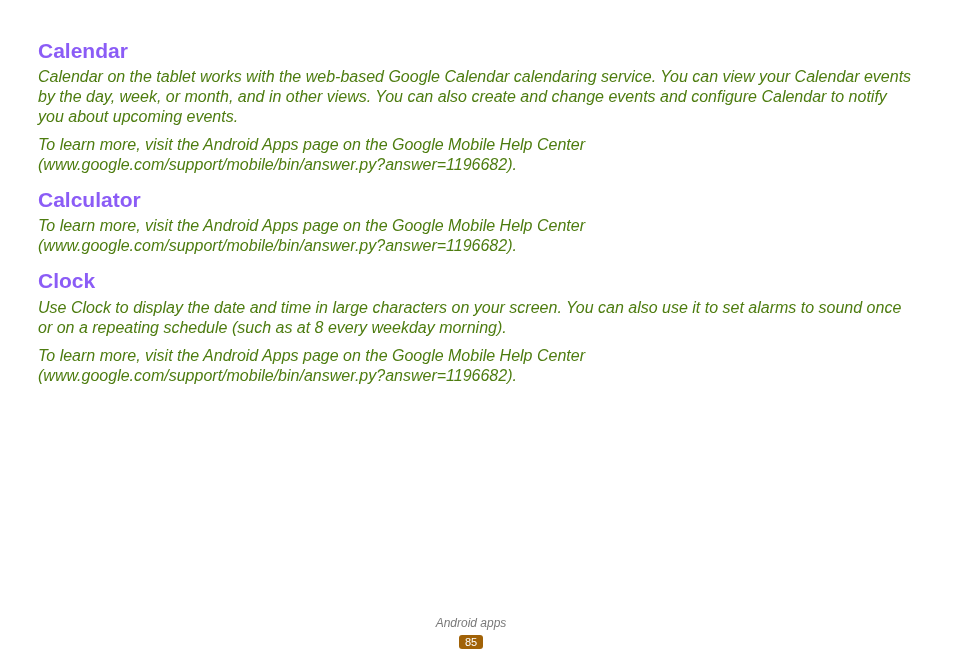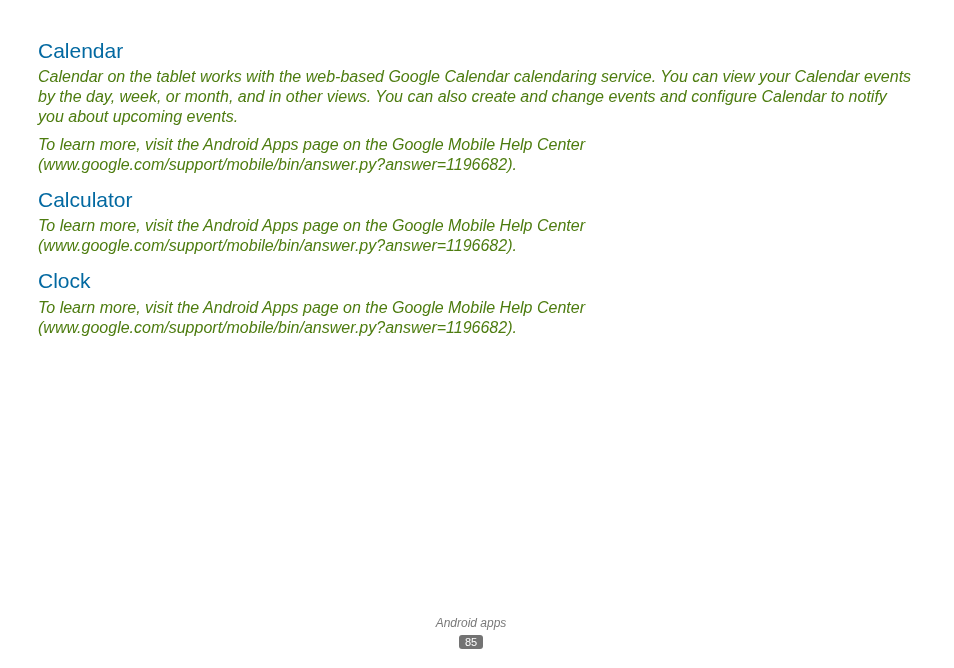--- a/index.html
+++ b/index.html
@@ -12,23 +12,23 @@
     color: #000;
     box-sizing: border-box;
   }
   .page {
     padding: 38px 38px 0 38px;
     box-sizing: border-box;
     height: 100%;
     position: relative;
   }
   .section-heading {
-    color: #0369a1;
+    color: #8b5cf6;
     font-size: 21px;
-    font-weight: 400;
+    font-weight: 700;
     margin: 0 0 4px 0;
     line-height: 1.2;
   }
   .section-heading.spaced {
     margin-top: 12px;
   }
   .body-text {
     font-size: 16px;
     line-height: 1.25;
     margin: 0 0 8px 0;
@@ -44,21 +44,21 @@
   }
   .footer-label {
     font-style: italic;
     color: #7a7a7a;
     font-size: 12px;
     display: block;
     margin-bottom: 2px;
   }
   .page-badge {
     display: inline-block;
-    background: #737373;
+    background: #a16207;
     color: #fff;
     font-size: 11px;
     line-height: 14px;
     padding: 0 6px;
     border-radius: 3px;
     font-style: normal;
   }
 </style>
 </head>
 <body>
@@ -66,19 +66,20 @@
 <div class="page">
 
   <h2 class="section-heading">Calendar</h2>
   <p class="body-text">Calendar on the tablet works with the web-based Google Calendar calendaring service. You can view your Calendar events by the day, week, or month, and in other views. You can also create and change events and configure Calendar to notify you about upcoming events.</p>
   <p class="body-text">To learn more, visit the Android Apps page on the Google Mobile Help Center (www.google.com/support/mobile/bin/answer.py?answer=1196682).</p>
 
   <h2 class="section-heading spaced">Calculator</h2>
   <p class="body-text">To learn more, visit the Android Apps page on the Google Mobile Help Center (www.google.com/support/mobile/bin/answer.py?answer=1196682).</p>
 
   <h2 class="section-heading spaced">Clock</h2>
+  <p class="body-text">Use Clock to display the date and time in large characters on your screen. You can also use it to set alarms to sound once or on a repeating schedule (such as at 8 every weekday morning).</p>
   <p class="body-text">To learn more, visit the Android Apps page on the Google Mobile Help Center (www.google.com/support/mobile/bin/answer.py?answer=1196682).</p>
 
   <div class="footer">
     <span class="footer-label">Android apps</span>
     <span class="page-badge">85</span>
   </div>
 </div>
 
 </body></html>

